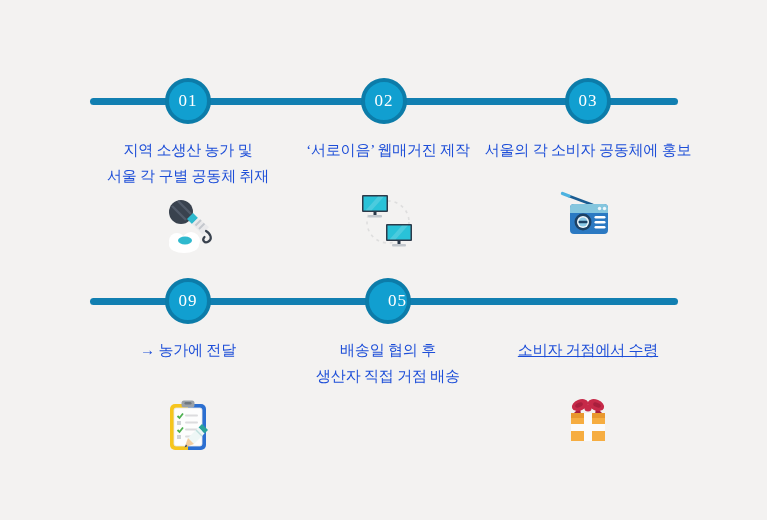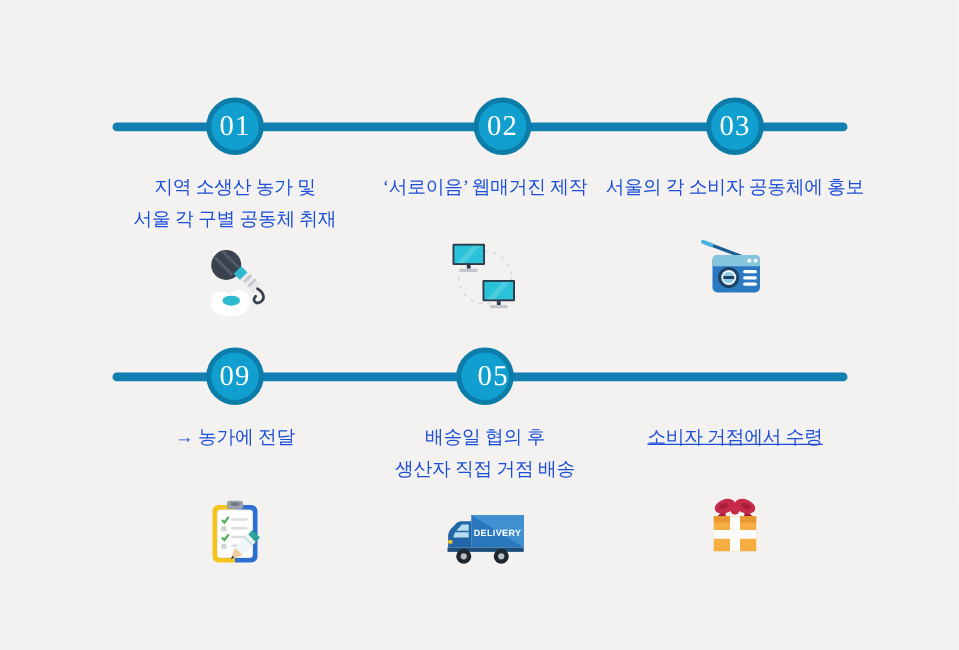--- a/index.html
+++ b/index.html
@@ -11,21 +11,21 @@
   .tl-line{
     position:absolute;left:90px;width:588px;height:7px;
     background:#117fb1;border-radius:4px;
   }
   .tl-line.row1{top:98px;}
   .tl-line.row2{top:298px;}
   .step-circle{
     position:absolute;width:46px;height:46px;box-sizing:border-box;
     border:4px solid #0c7ca9;background:#119fd0;border-radius:50%;
     display:flex;align-items:center;justify-content:center;
-    color:#ffffff;font-size:23px;letter-spacing:1px;z-index:2;
+    color:#ffffff;font-size:17px;letter-spacing:1px;z-index:2;
   }
   .step-label{
     position:absolute;width:300px;text-align:center;
     color:#1d4ed8;font-size:15px;line-height:26px;letter-spacing:-0.2px;
   }
   .step-icon{
     position:absolute;width:64px;height:64px;
     display:flex;align-items:center;justify-content:center;
   }
   .step-icon.wide{width:72px;}
@@ -39,21 +39,21 @@
 <body>
 
 <div class="canvas">
 
   <div class="tl-line row1"></div>
   <div class="tl-line row2"></div>
 
   <div class="step-circle" style="left:165px;top:78px;">
       <span>01</span>
     </div>
-  <div class="step-circle" style="left:379px;top:78px;">
+  <div class="step-circle" style="left:361px;top:78px;">
       <span>02</span>
     </div>
   <div class="step-circle" style="left:565px;top:78px;">
       <span>03</span>
     </div>
   <div class="step-circle" style="left:165px;top:278px;">
       <span>09</span>
     </div>
   <div class="step-circle" style="left:365px;top:278px;justify-content:flex-end;">
       <span>05</span>
@@ -151,36 +151,20 @@
       <rect x="21" y="41" width="4" height="4" fill="#cfd3d6"></rect>
       <rect x="29" y="41.5" width="13" height="2" rx="1" fill="#dcdcde"></rect>
       <polygon points="46,30 52,36 48.5,39.5 42.5,33.5" fill="#2ba39b"></polygon>
       <polygon points="42.5,33.5 48.5,39.5 38,50 32,44" fill="#eef7f6"></polygon>
       <line x1="40" y1="36" x2="46" y2="42" stroke="#bfe0dd" stroke-width="1.4"></line>
       <polygon points="32,44 38,50 28.5,53.5" fill="#f2cda0"></polygon>
       <polygon points="30,50.6 31.5,52.2 28.5,53.5" fill="#3c4a57"></polygon>
     </svg>
   </div>
 
-  <div class="step-icon wide" style="left:352px;top:398px;">
-    <svg width="72" height="50" viewBox="0 0 72 50">
-      <rect x="25" y="7" width="42" height="26" fill="#2b77bd"></rect>
-      <polygon points="25,7 67,7 67,33" fill="#4190d1"></polygon>
-      <text class="truck-text" x="46" y="24" font-size="7.2" fill="#ffffff" text-anchor="middle">DELIVERY</text>
-      <path d="M25,12 h-8 c-1.6,0 -3.2,0.7 -4.3,1.9 l-3.5,3.6 C7.5,19.3 6.5,21.5 6.5,23.5 V33 H25 z" fill="#2166a6"></path>
-      <polygon points="23,14.5 17.5,14.5 13,19.5 23,19.5" fill="#b8dcf0"></polygon>
-      <polygon points="12,20.8 23,20.8 23,25 10.5,25" fill="#b8dcf0"></polygon>
-      <rect x="6.5" y="27" width="3.5" height="3" rx="1" fill="#f1c12f"></rect>
-      <rect x="6" y="33" width="61" height="3.5" fill="#1d4f7c"></rect>
-      <circle cx="19" cy="40" r="6" fill="#20262e"></circle>
-      <circle cx="19" cy="40" r="2.5" fill="#b7bcc2"></circle>
-      <circle cx="49" cy="40" r="6" fill="#20262e"></circle>
-      <circle cx="49" cy="40" r="2.5" fill="#b7bcc2"></circle>
-    </svg>
-  </div>
 
   <div class="step-icon" style="left:556px;top:388px;">
     <svg width="64" height="64" viewBox="0 0 64 64">
       <polygon points="24,19 15,28 25,27" fill="#a81f3d"></polygon>
       <polygon points="40,19 49,28 39,27" fill="#a81f3d"></polygon>
       <rect x="15" y="25" width="34" height="28" fill="#f6ad41"></rect>
       <rect x="15" y="25" width="34" height="5" fill="#e9982e"></rect>
       <rect x="28" y="25" width="8" height="28" fill="#fbfbfb"></rect>
       <rect x="15" y="36" width="34" height="7" fill="#fbfbfb"></rect>
       <ellipse cx="24" cy="17" rx="8.5" ry="5.5" fill="#c62a49" transform="rotate(-22 24 17)"></ellipse>

